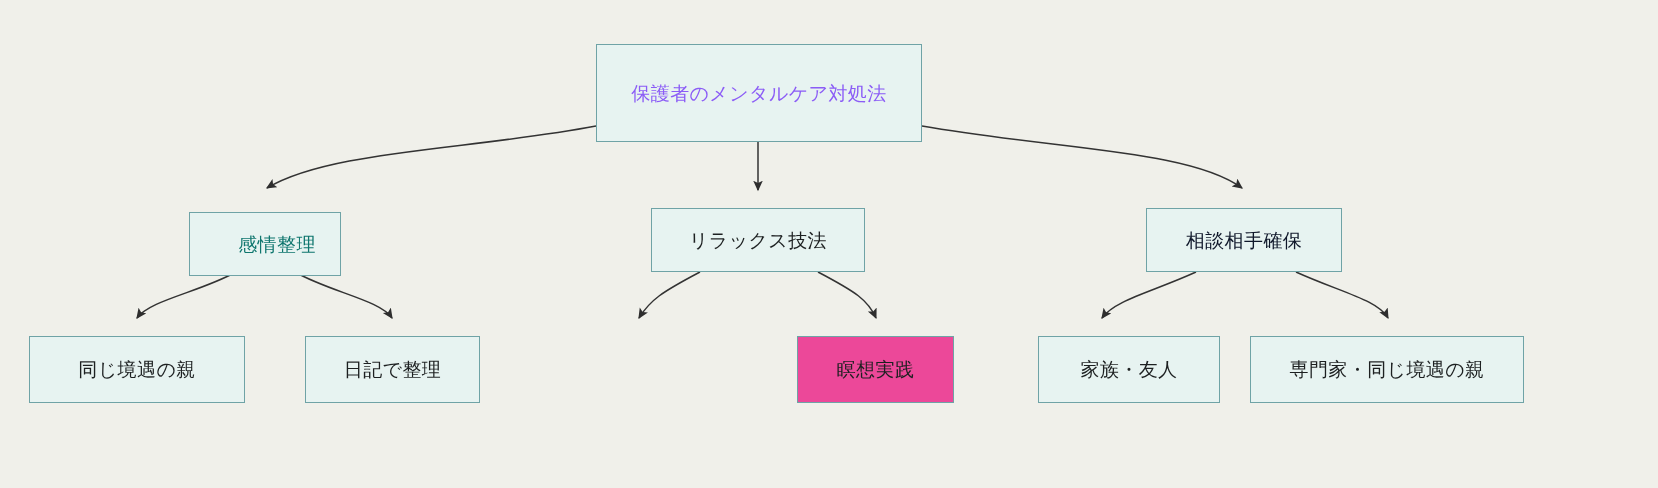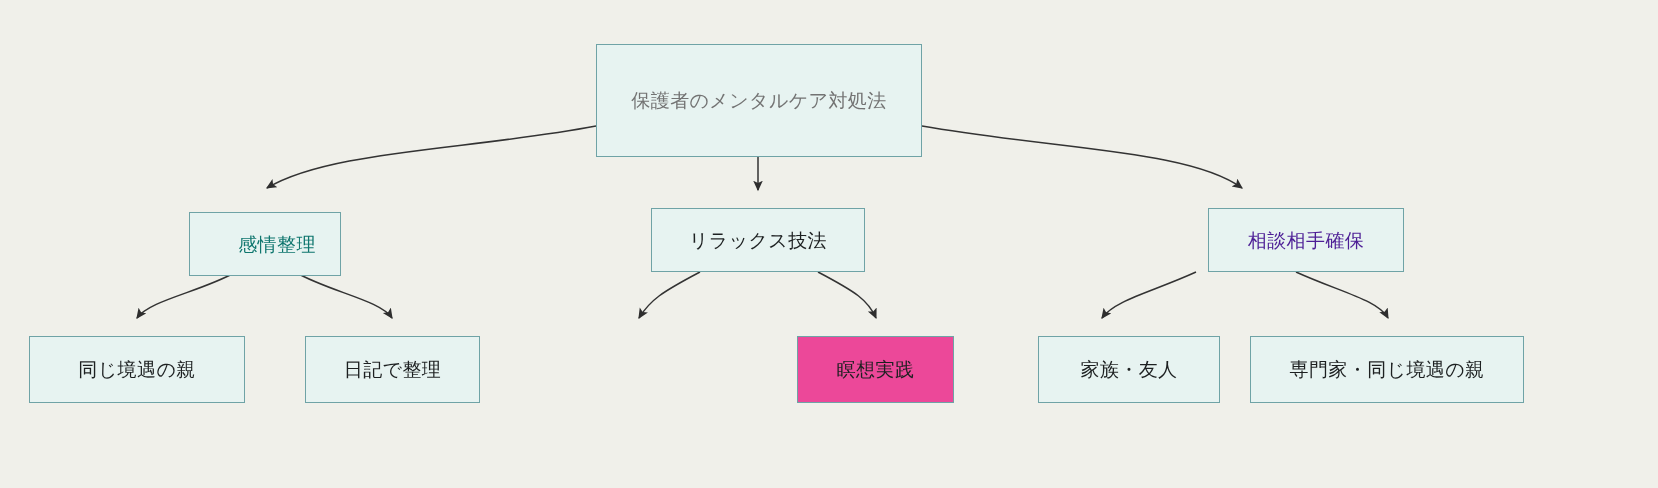--- a/index.html
+++ b/index.html
@@ -63,42 +63,42 @@
         <path d="M 922 126 C 1060 150, 1190 150, 1242 188" marker-end="url(#arrowhead)" stroke="#333333"></path>
         <path d="M 236 272 C 200 292, 150 300, 137 318" marker-end="url(#arrowhead)" stroke="#333333"></path>
         <path d="M 295 272 C 330 292, 380 300, 392 318" marker-end="url(#arrowhead)" stroke="#333333"></path>
         <path d="M 700 272 C 662 292, 650 300, 639 318" marker-end="url(#arrowhead)" stroke="#333333"></path>
         <path d="M 818 272 C 856 292, 868 300, 876 318" marker-end="url(#arrowhead)" stroke="#333333"></path>
         <path d="M 1196 272 C 1152 292, 1115 300, 1102 318" marker-end="url(#arrowhead)" stroke="#333333"></path>
         <path d="M 1296 272 C 1340 292, 1378 300, 1388 318" marker-end="url(#arrowhead)" stroke="#333333"></path>
       </g>
   </svg>
 
-  <div class="node" style="left: 596px; top: 44px; width: 326px; height: 113px; background: rgb(231, 243, 241); border-color: rgb(111, 163, 166); color: #737373;">
+  <div class="node" style="left: 596px; top: 44px; width: 326px; height: 98px; background: rgb(231, 243, 241); border-color: rgb(111, 163, 166); color: #8b5cf6;">
     <span class="node-label">保護者のメンタルケア対処法</span>
   </div>
 
   <div class="node" style="left: 189px; top: 212px; width: 152px; height: 64px; background: rgb(231, 243, 241); border-color: rgb(111, 163, 166); color: #0f766e; padding-left: 34px;">
     <span class="node-label">感情整理</span>
   </div>
   <div class="node" style="left: 29px; top: 336px; width: 216px; height: 67px; background: rgb(231, 243, 241); border-color: rgb(111, 163, 166); color: rgb(29, 32, 33);">
     <span class="node-label">同じ境遇の親</span>
   </div>
   <div class="node" style="left: 305px; top: 336px; width: 175px; height: 67px; background: rgb(231, 243, 241); border-color: rgb(111, 163, 166); color: rgb(29, 32, 33);">
     <span class="node-label">日記で整理</span>
   </div>
 
   <div class="node" style="left: 651px; top: 208px; width: 214px; height: 64px; background: rgb(231, 243, 241); border-color: rgb(111, 163, 166); color: rgb(29, 32, 33); text-align: center;">
     <span class="node-label">リラックス技法</span>
   </div>
   <div class="node" style="left: 797px; top: 336px; width: 157px; height: 67px; background: #ec4899; border-color: rgb(111, 163, 166); color: rgb(29, 32, 33);">
     <span class="node-label">瞑想実践</span>
   </div>
 
-  <div class="node" style="left: 1208px; top: 208px; width: 196px; height: 64px; background: rgb(231, 243, 241); border-color: rgb(111, 163, 166); color: #4c1d95;">
+  <div class="node" style="left: 1146px; top: 208px; width: 196px; height: 64px; background: rgb(231, 243, 241); border-color: rgb(111, 163, 166); color: #0f172a;">
     <span class="node-label">相談相手確保</span>
   </div>
   <div class="node" style="left: 1010px; top: 336px; width: 182px; height: 67px; background: rgb(231, 243, 241); border-color: rgb(111, 163, 166); color: rgb(29, 32, 33); margin-left: 28px;">
     <span class="node-label">家族・友人</span>
   </div>
   <div class="node" style="left: 1250px; top: 336px; width: 274px; height: 67px; background: rgb(231, 243, 241); border-color: rgb(111, 163, 166); color: rgb(29, 32, 33);">
     <span class="node-label">専門家・同じ境遇の親</span>
   </div>
 
 </div>

